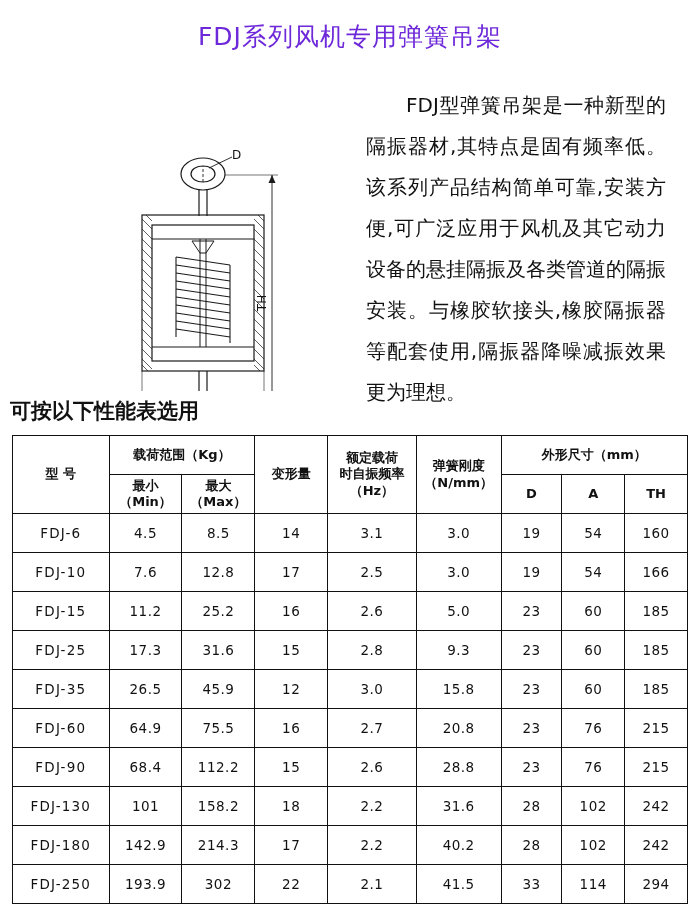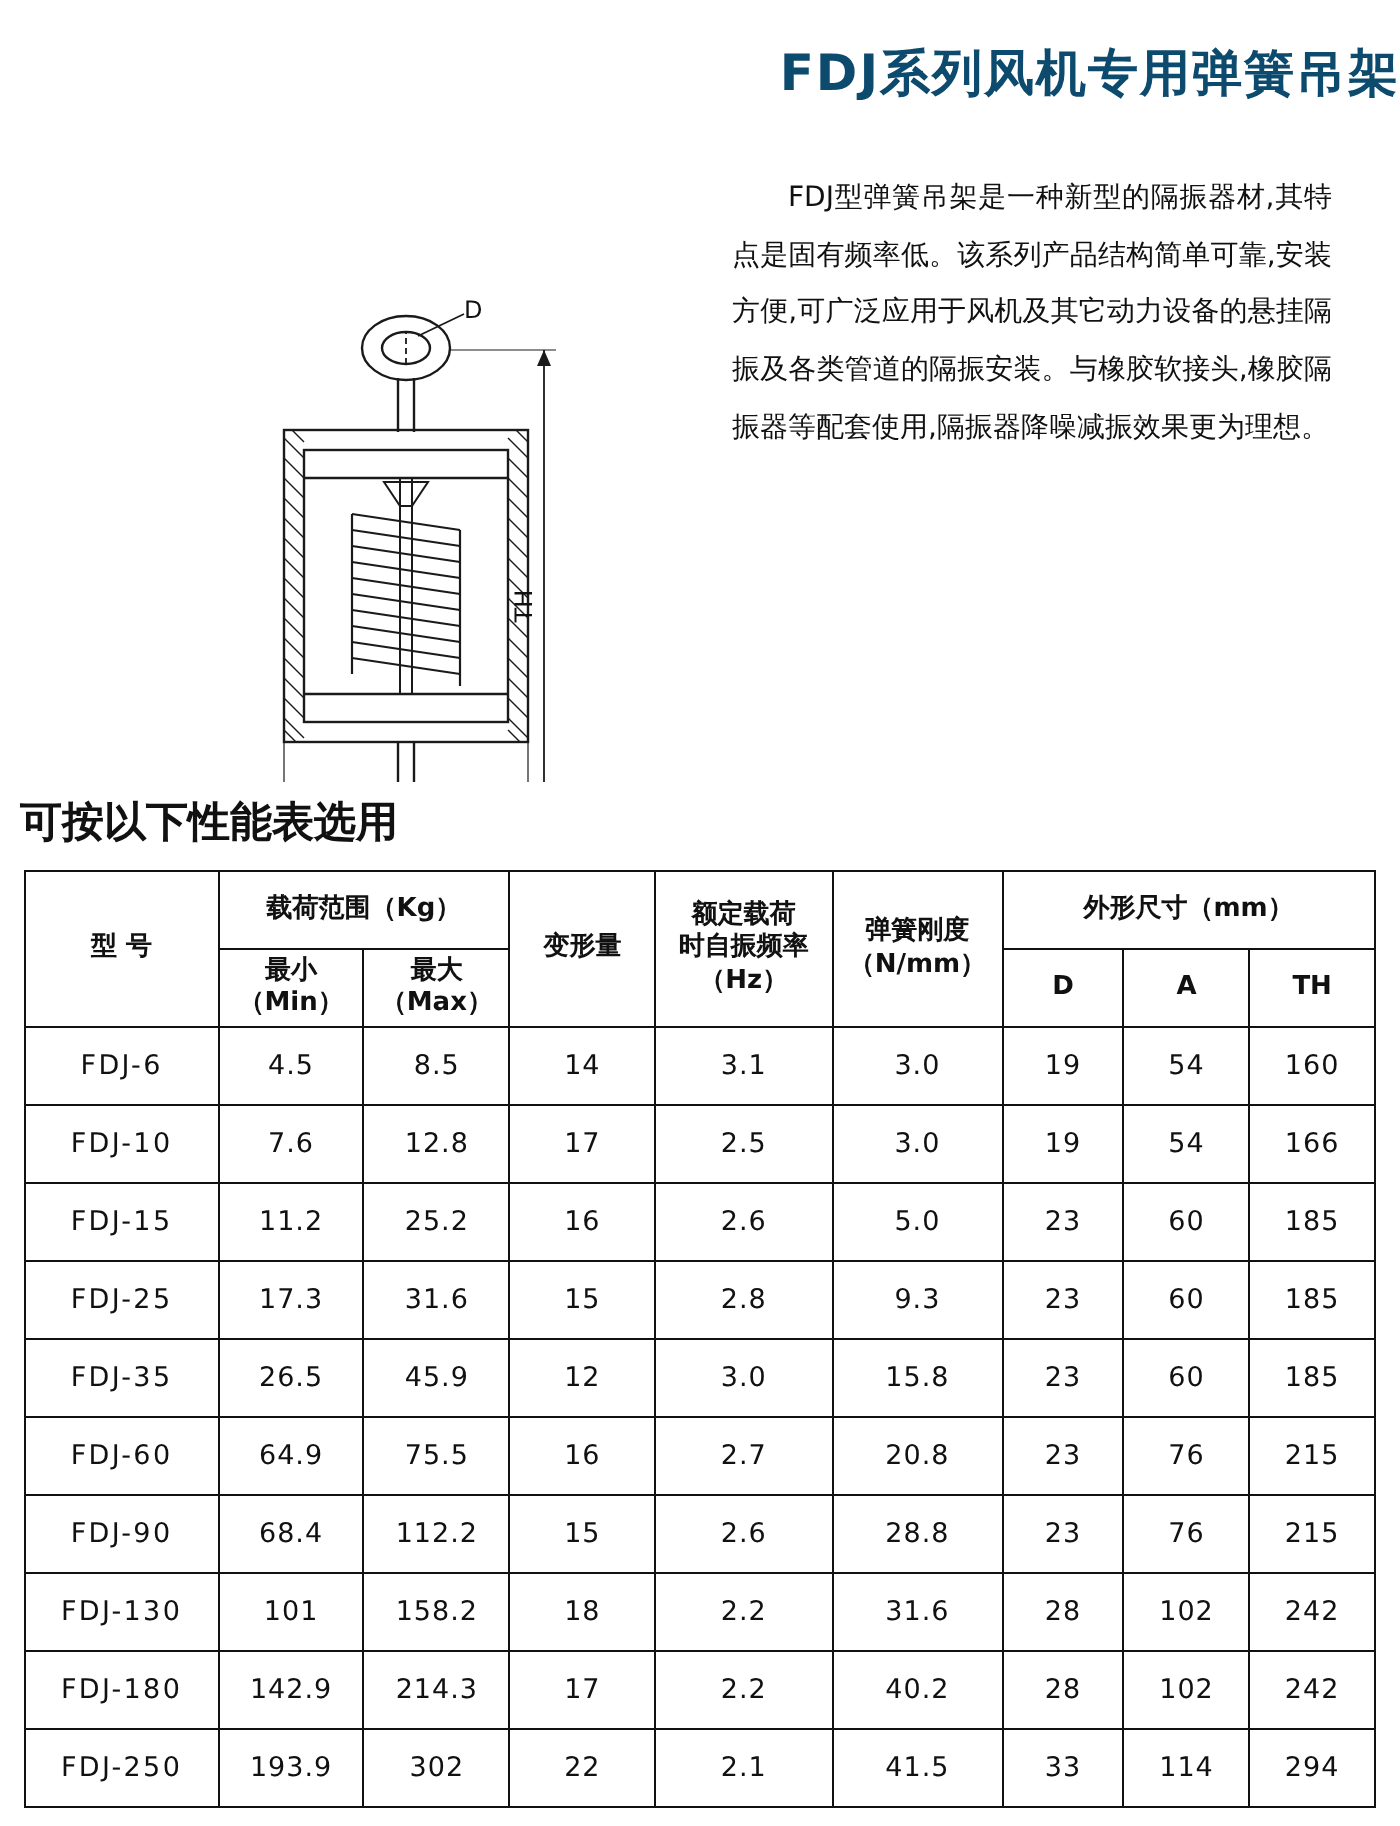--- a/index.html
+++ b/index.html
@@ -14,42 +14,42 @@
     color: #111111;
     position: relative;
     overflow: hidden;
   }
   .page {
     position: relative;
     width: 700px;
     height: 913px;
   }
   .title {
-    text-align: right;
+    text-align: center;
     font-size: 25px;
-    font-weight: bold;
+    font-weight: normal;
     letter-spacing: 1px;
     margin: 20px 0 0 0;
-    color: #0c4a6e;
+    color: #6d28d9;
     font-family: "DejaVu Sans", sans-serif;
   }
   .top-section {
     display: flex;
     flex-direction: row;
     margin-top: 18px;
     height: 320px;
   }
   .diagram-wrap {
     width: 360px;
     position: relative;
   }
   .desc {
     width: 300px;
     padding: 14px 18px 0 6px;
-    font-size: 14px;
+    font-size: 20px;
     line-height: 2.05;
     color: #111;
     font-family: "DejaVu Sans", sans-serif;
     text-align: justify;
   }
   .desc p {
     margin: 0;
     text-indent: 2em;
   }
   .subtitle {

